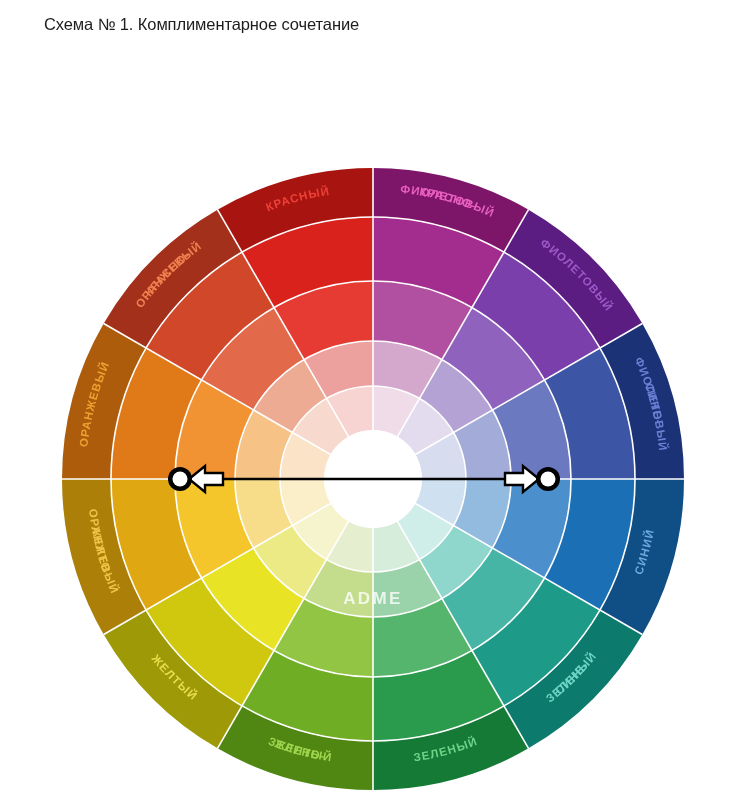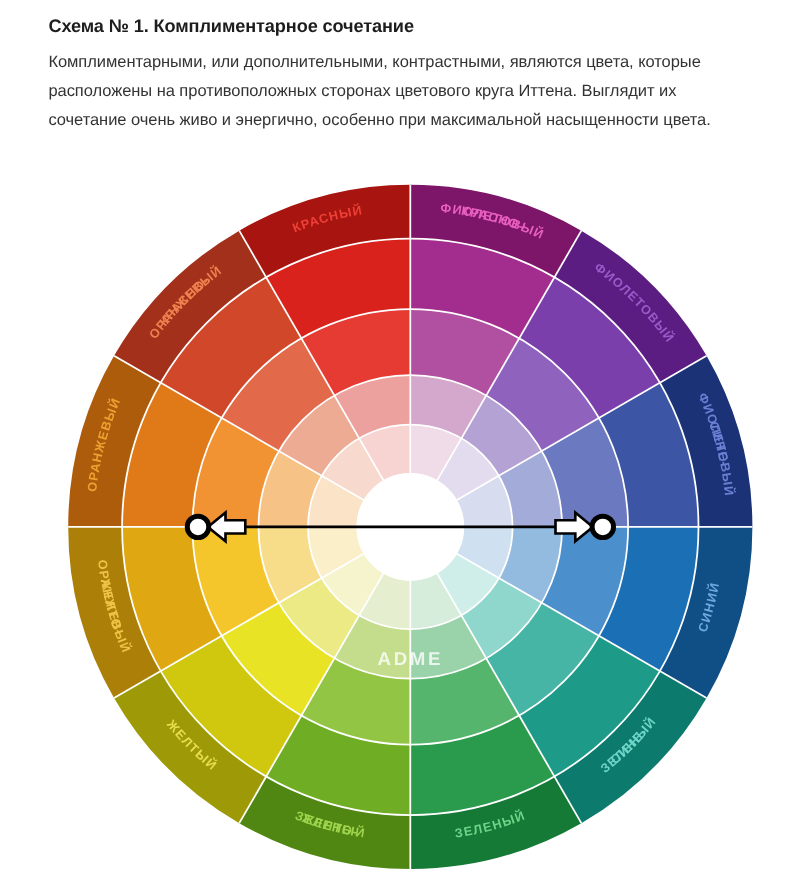--- a/index.html
+++ b/index.html
@@ -11,21 +11,21 @@
     color:#2b2b2b;
     overflow:hidden;
     position:relative;
   }
   .page{position:relative;width:730px;height:800px;}
 
   
   .header{padding:14px 44px 0 44px;}
   .title{
     font-size:16.5px;
-    font-weight:bold;
+    font-weight:normal;
     letter-spacing:-0.1px;
     color:#1d1d1d;
     margin:0 0 9px 0;
     line-height:1.25;
   }
   .lede{
     font-size:15px;
     line-height:26.5px;
     color:#333333;
     margin:0;
@@ -65,21 +65,20 @@
   .marker-dot-inner{fill:#ffffff;}
   .arrow-head{fill:#ffffff;stroke:#000000;stroke-width:2.4;stroke-linejoin:miter;}
 </style>
 </head>
 <body>
 
 <div class="page">
 
   <div class="header">
     <h1 class="title">Схема № 1. Комплиментарное сочетание</h1>
-    <p class="lede">Комплиментарными, или дополнительными, контрастными, являются цвета, которые расположены на противоположных сторонах цветового круга Иттена. Выглядит их сочетание очень живо и энергично, особенно при максимальной насыщенности цвета.</p>
   </div>
 
   <div class="wheel-wrap">
     <svg class="wheel" id="wheel-svg" width="730" height="652" viewBox="0 0 730 652" xmlns="http://www.w3.org/2000/svg">
       <g id="rings-layer">
           <path d="M 373 238 A 93 93 0 0 1 419.5 250.4596374480472
             L 397 289.43078061834694 A 48 48 0 0 0 373 283 Z" fill="#f0dbe9"></path>
           <path d="M 373 193 A 138 138 0 0 1 442 211.48849427774746
             L 419.5 250.4596374480472 A 93 93 0 0 0 373 238 Z" fill="#d4a7cc"></path>
           <path d="M 373 133 A 198 198 0 0 1 472 159.52697005068117

